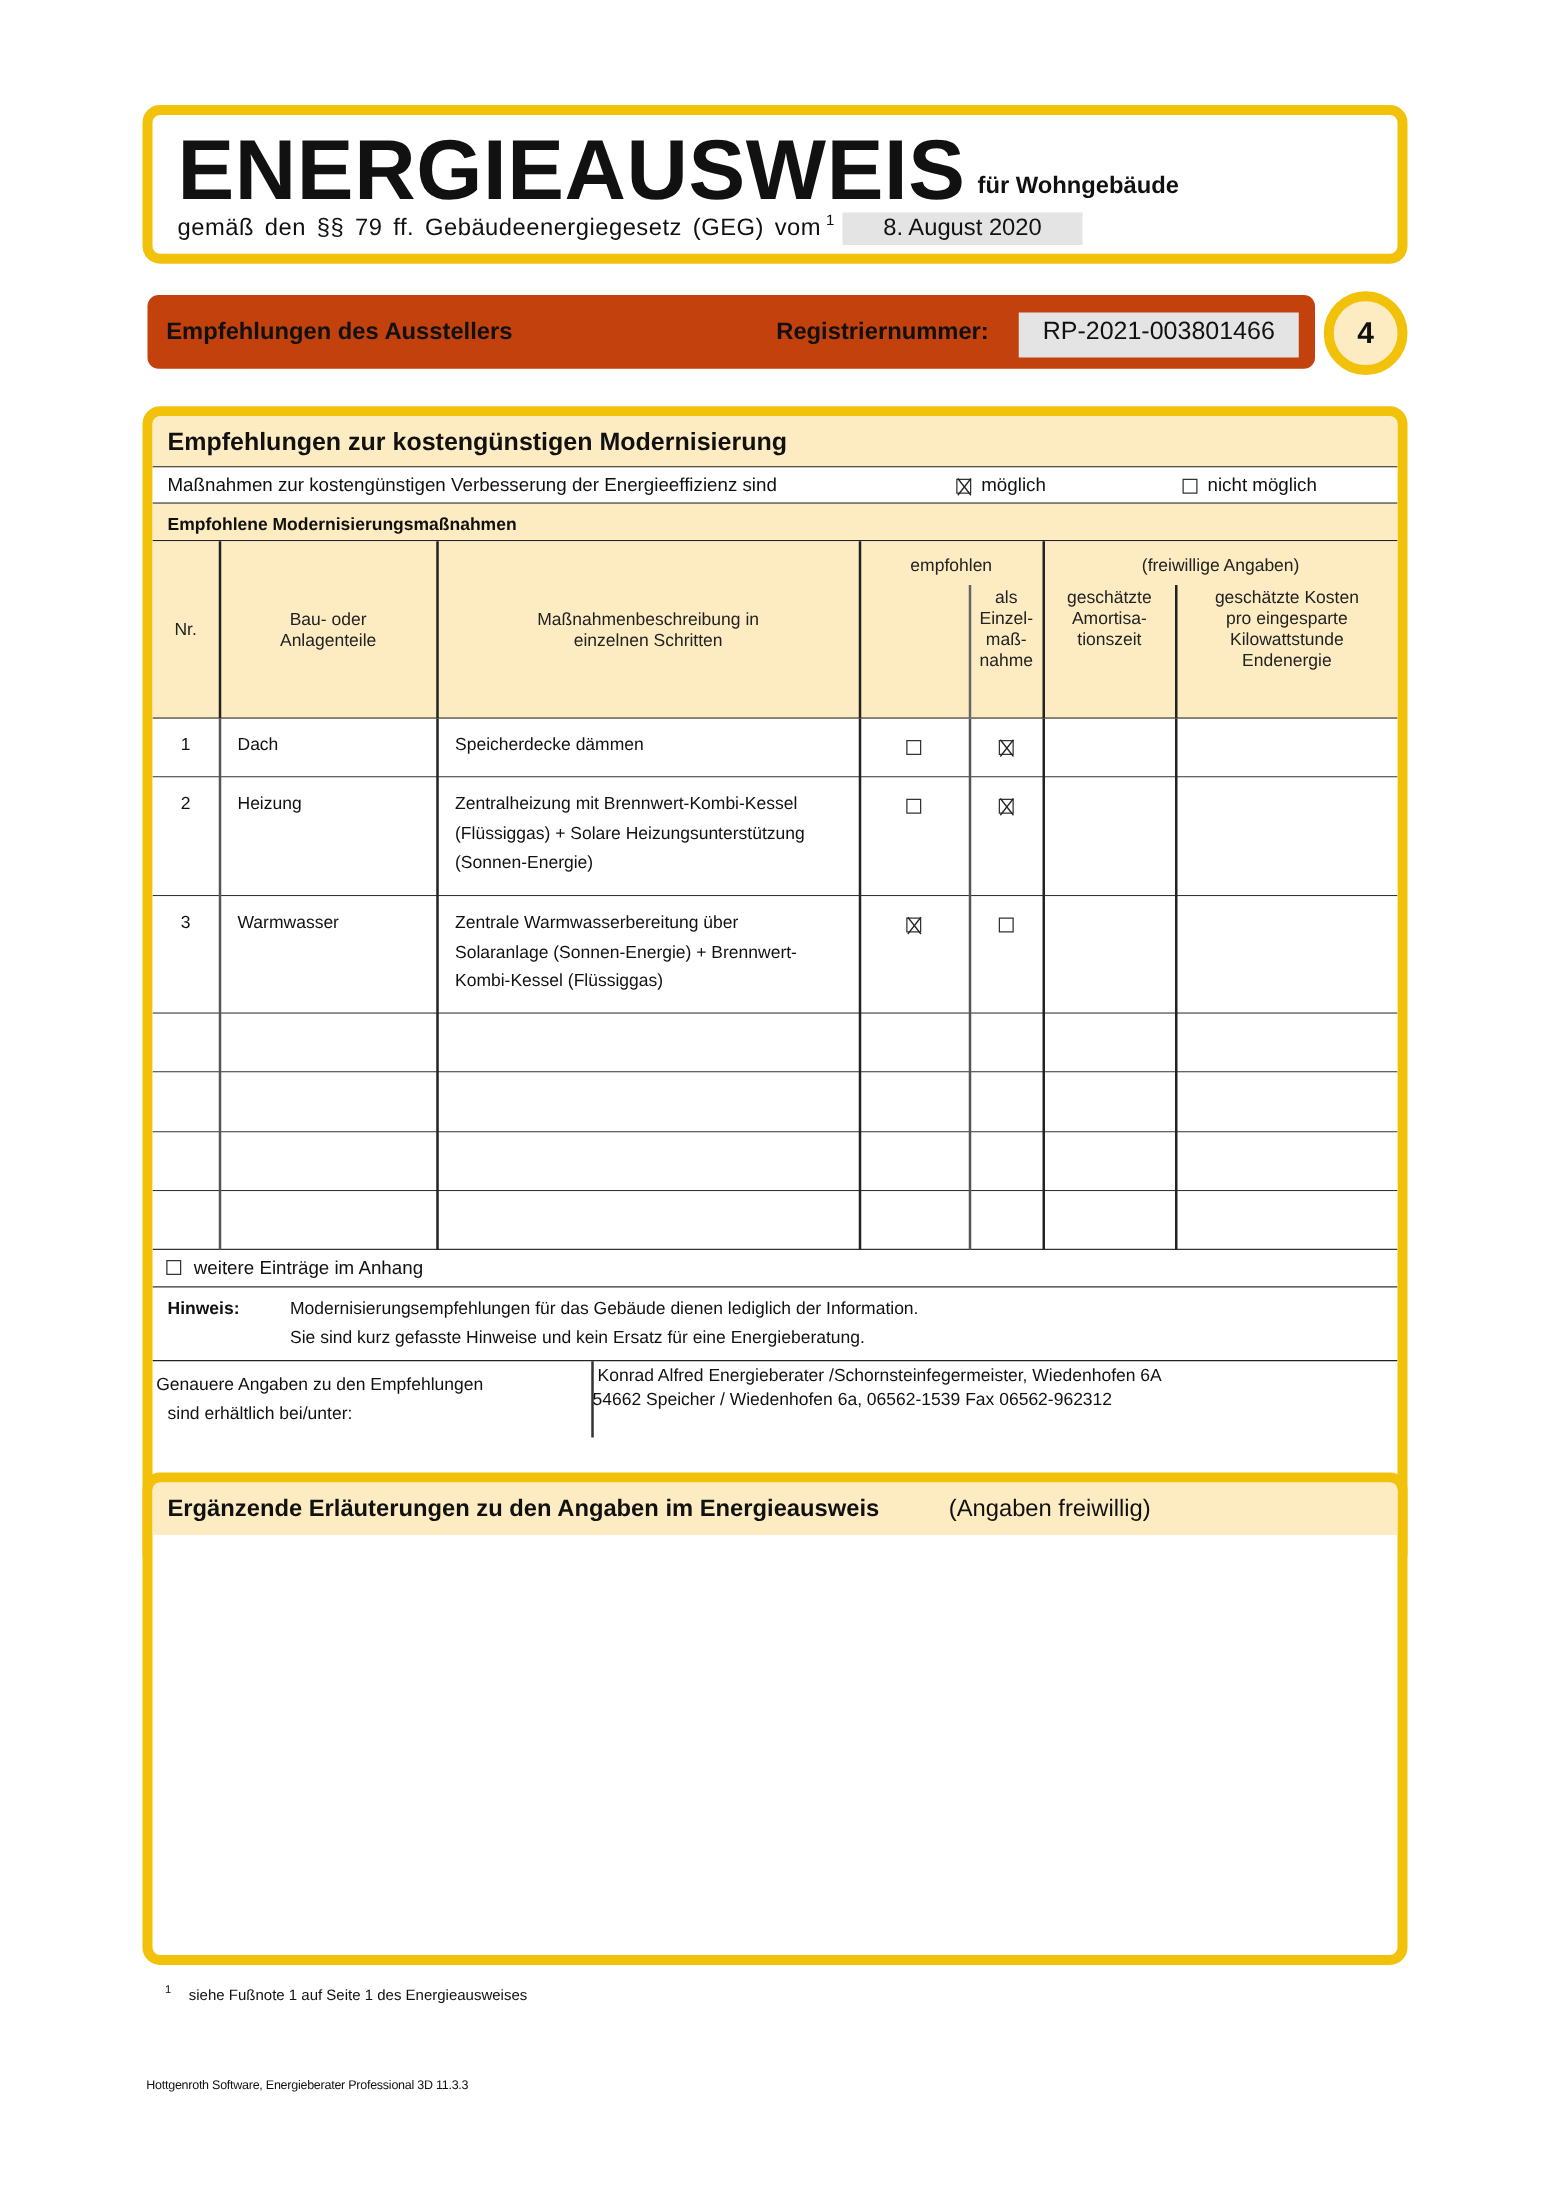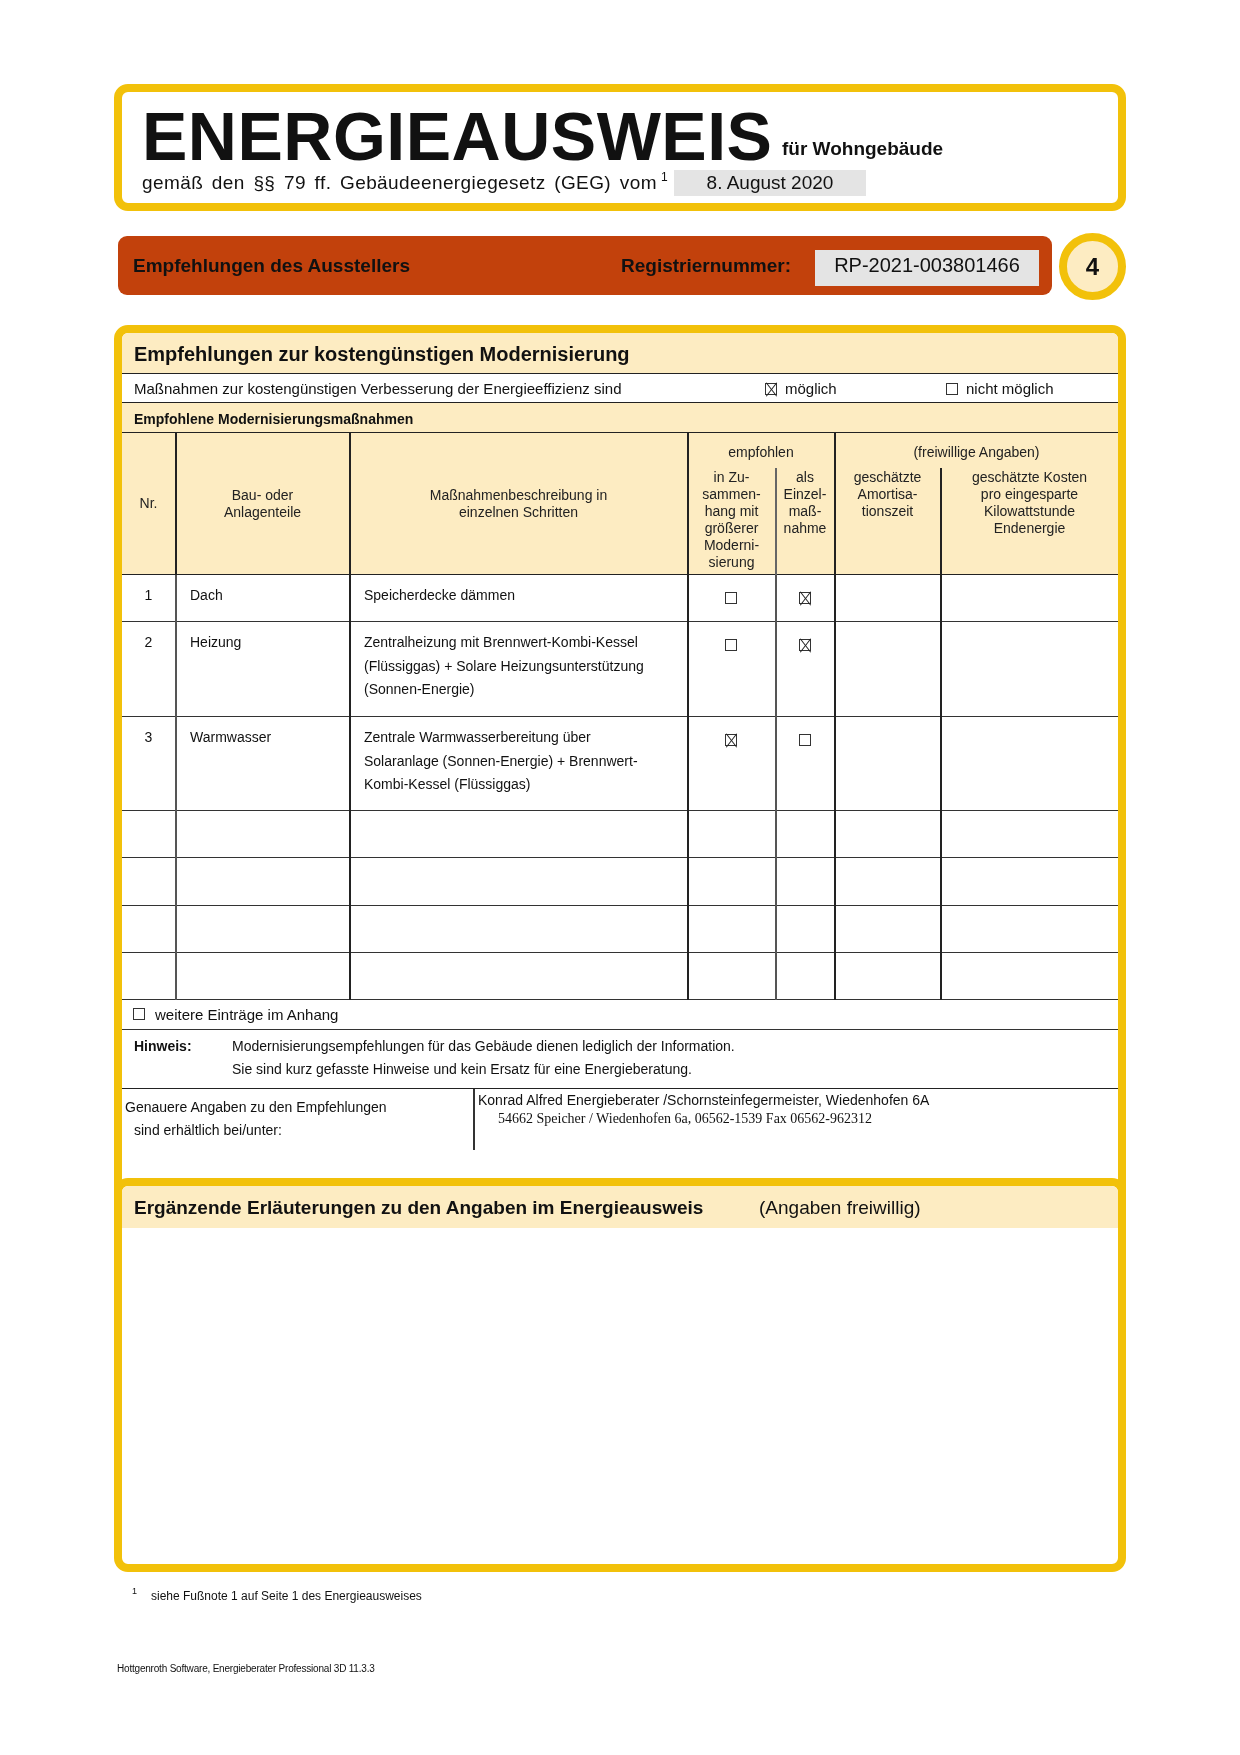--- a/index.html
+++ b/index.html
@@ -113,21 +113,21 @@
   .hinweis-l1 { position: absolute; left: 110px; top: 8px; }
   .hinweis-l2 { position: absolute; left: 110px; top: 31px; }
 
   .genau-row {
     position: absolute; left: 0; top: 756px; width: 996px; height: 61px; font-size: 14px;
   }
   .genau-l1 { position: absolute; left: 3px; top: 10px; }
   .genau-l2 { position: absolute; left: 12px; top: 33px; }
   .genau-div { position: absolute; left: 351px; top: 0; width: 1.5px; height: 61px; background: #333; }
   .genau-a1 { position: absolute; left: 356px; top: 3px; }
-  .genau-a2 { position: absolute; left: 376px; top: 22px; font-family: Liberation Serif, serif; }
+  .genau-a2 { position: absolute; left: 352px; top: 22px; }
 
   
   .erg-box {
     position: absolute; left: 114px; top: 1178px; width: 1012px; height: 394px;
     border: 8px solid #f2c10a; border-radius: 14px; background: #fff; overflow: hidden;
   }
   .erg-head {
     position: absolute; left: 0; top: 0; width: 996px; height: 42px; background: #fdecc2;
   }
   .erg-head .b { position: absolute; left: 12px; top: 11px; font-size: 19px; font-weight: bold; }
@@ -187,28 +187,20 @@
     <div class="hcell" style="left:0;width:53px;top:62px;">Nr.</div>
     <div class="hcell" style="left:54px;width:173px;top:54px;">
       <div>Bau- oder</div>
       <div>Anlagenteile</div>
     </div>
     <div class="hcell" style="left:228px;width:337px;top:54px;">
       <div>Maßnahmenbeschreibung in</div>
       <div>einzelnen Schritten</div>
     </div>
     <div class="hcell" style="left:566px;width:146px;top:11px;">empfohlen</div>
-    <div class="hcell" style="left:566px;width:87px;top:36px;">
-      <div>in Zu-</div>
-      <div>sammen-</div>
-      <div>hang mit</div>
-      <div>größerer</div>
-      <div>Moderni-</div>
-      <div>sierung</div>
-    </div>
     <div class="hcell" style="left:654px;width:58px;top:36px;">
       <div>als</div>
       <div>Einzel-</div>
       <div>maß-</div>
       <div>nahme</div>
     </div>
     <div class="hcell" style="left:713px;width:283px;top:11px;">(freiwillige Angaben)</div>
     <div class="hcell" style="left:713px;width:105px;top:36px;">
       <div>geschätzte</div>
       <div>Amortisa-</div>

